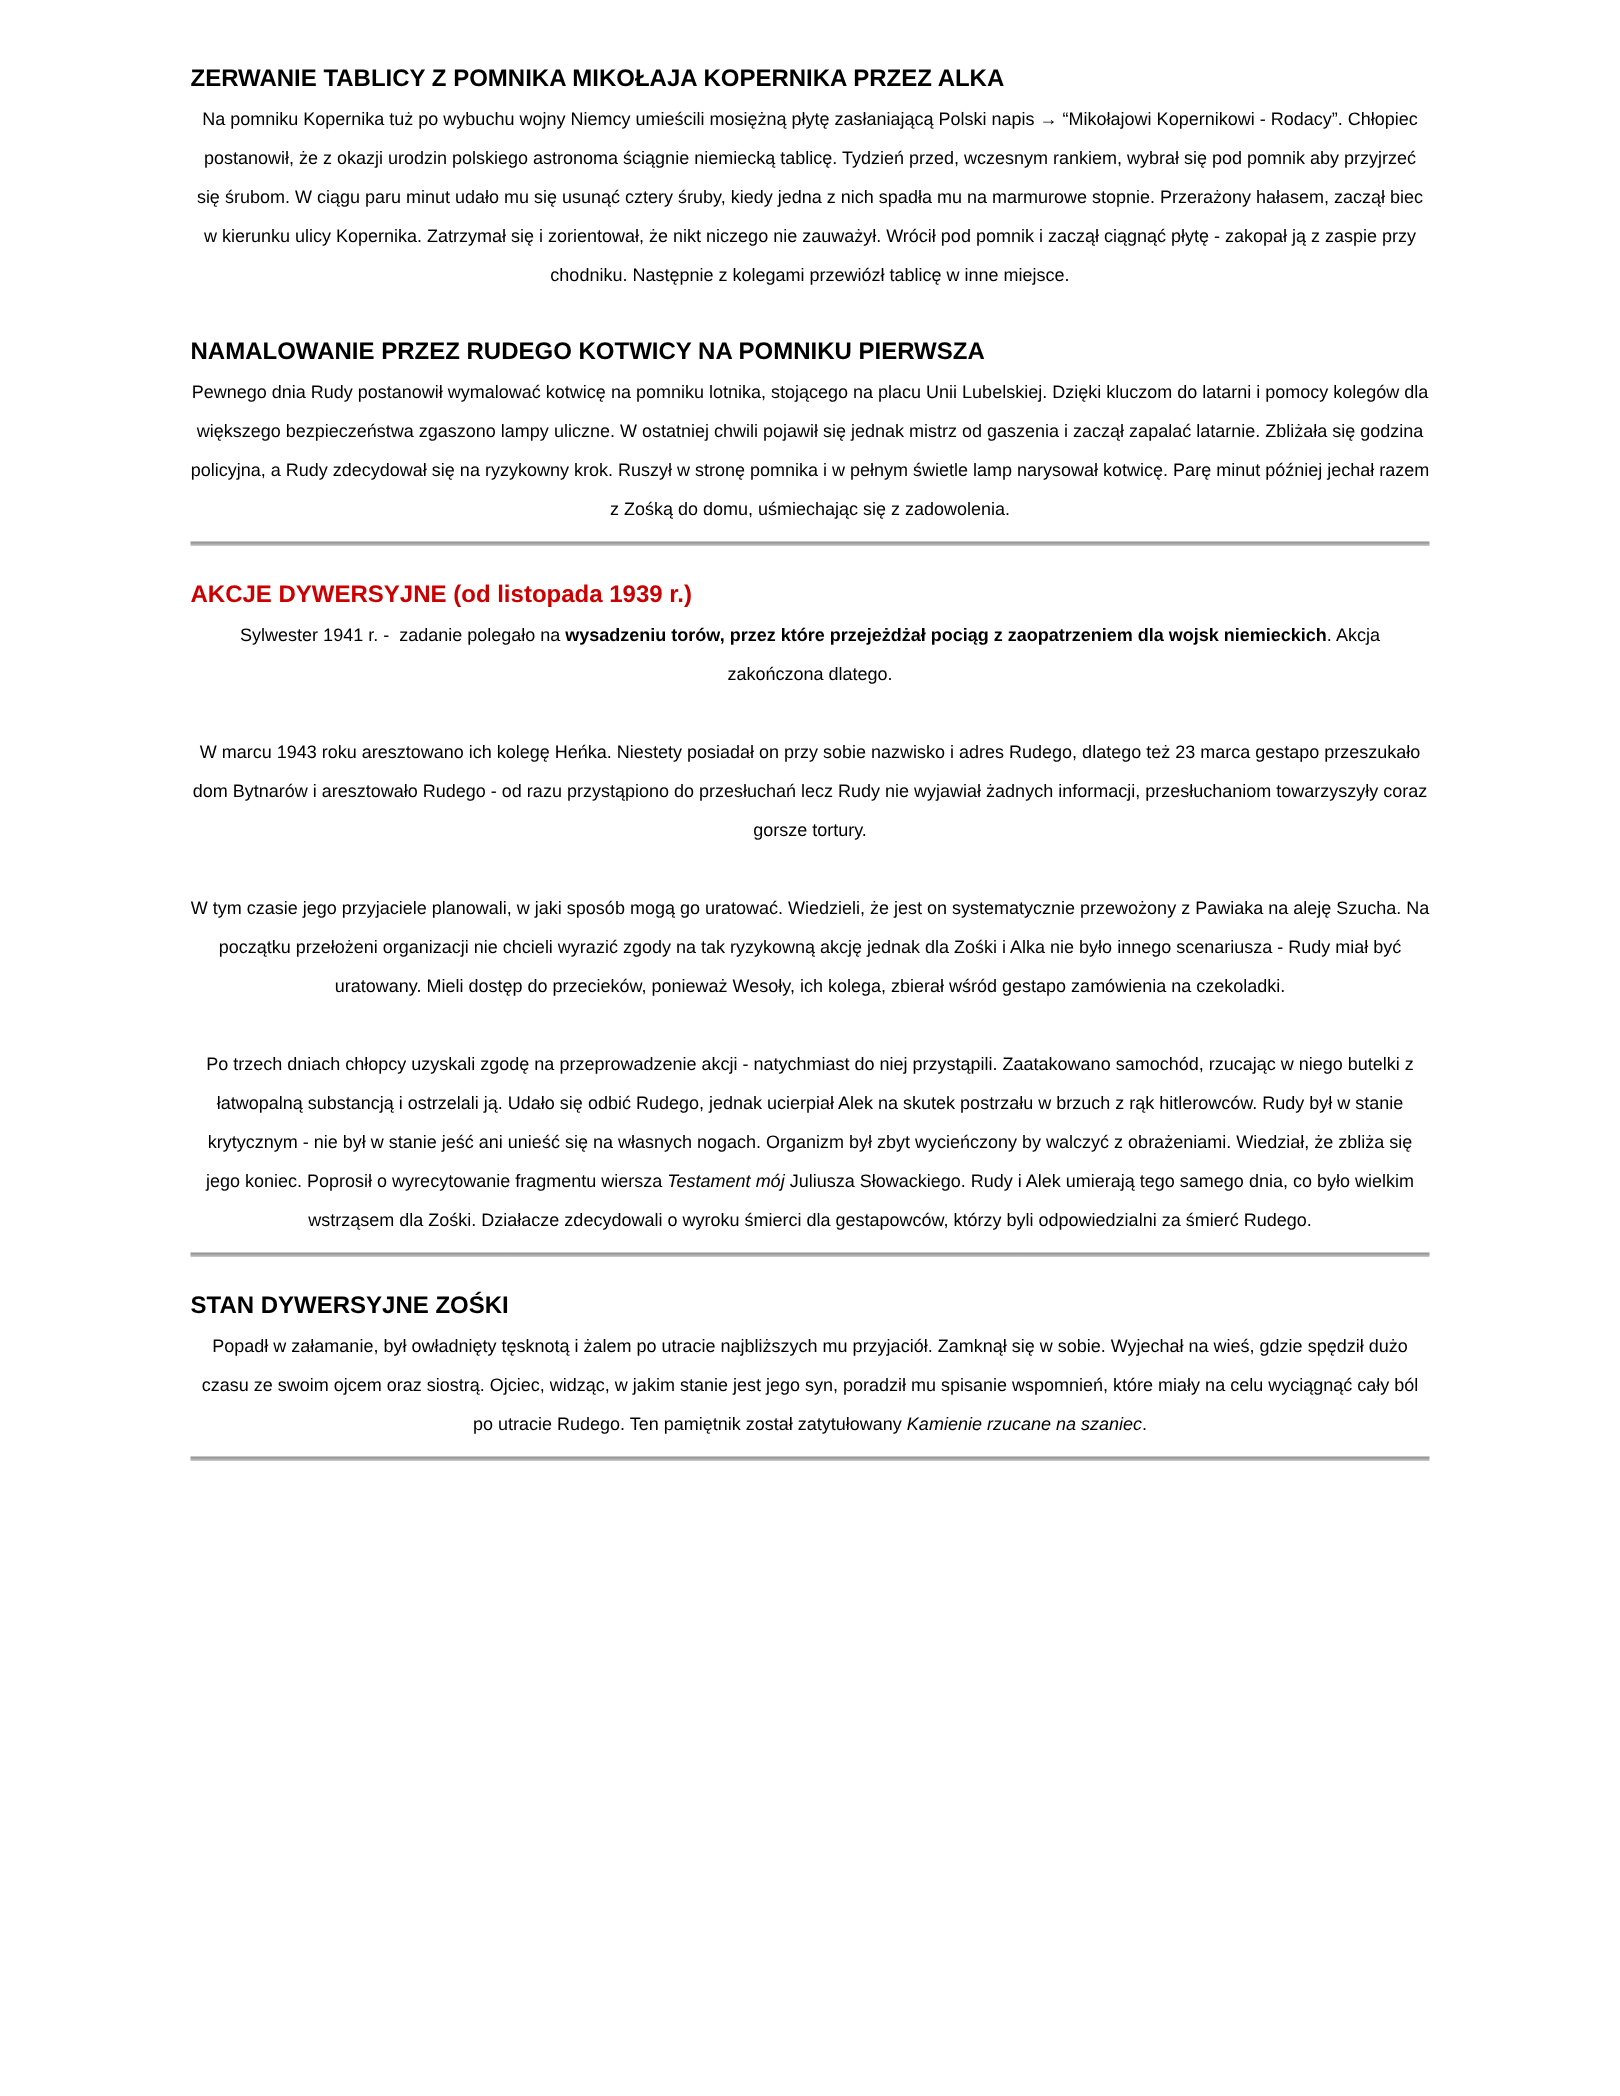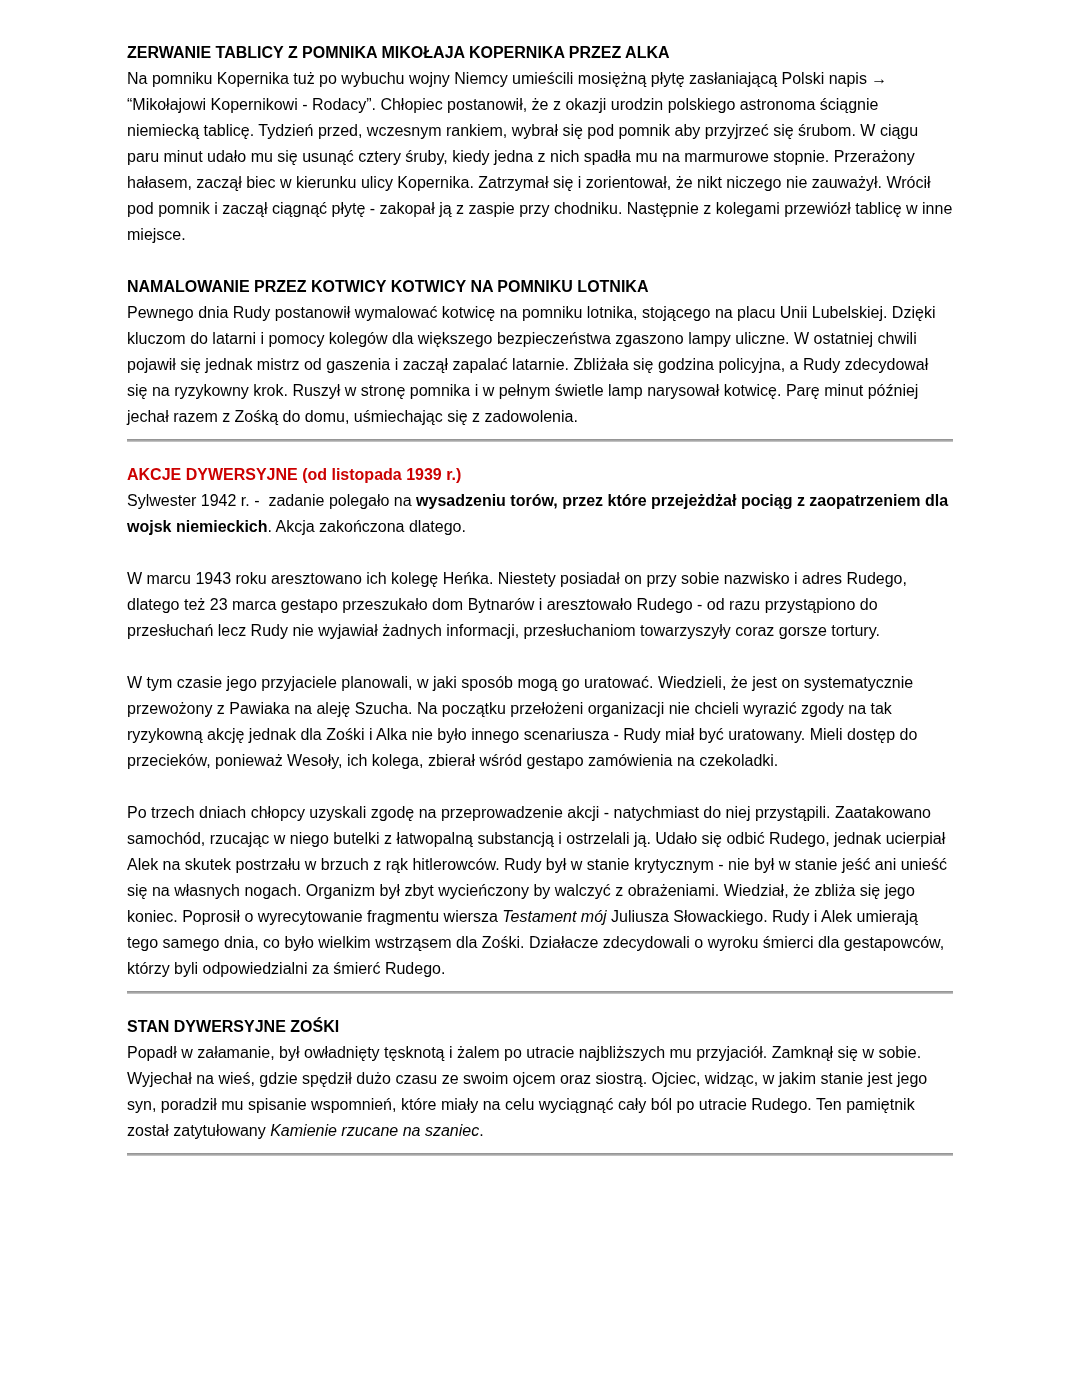--- a/index.html
+++ b/index.html
@@ -25,47 +25,48 @@
   }
   .h {
     font-size: 16px;
     line-height: 26px;
     font-weight: bold;
     white-space: pre-wrap;
   }
   .h.red { color: var(--red, #cc0000); }
   .para {
     margin: 0;
-    font-size: 16px;
+    font-size: 12px;
     line-height: 26px;
     white-space: pre-wrap;
+    text-align: center;
   }
   .b { font-weight: bold; }
   .i { font-style: italic; }
   .spacer { height: 26px; }
   .rule {
     height: 3px;
     margin: 9px 0 20px 0;
     background: linear-gradient(to bottom, #8d8d8d 0%, #a9a9a9 55%, #cfcfcf 100%);
   }
   .rule.last { margin-bottom: 0; }
 </style>
 </head>
 <body style="background: rgb(255, 255, 255); color: rgb(0, 0, 0);">
 
 <div class="page">
   <div class="doc">
       <div class="h">ZERWANIE TABLICY Z POMNIKA MIKOŁAJA KOPERNIKA PRZEZ ALKA</div>
       <p class="para"><span class="">Na pomniku Kopernika tuż po wybuchu wojny Niemcy umieścili mosiężną płytę zasłaniającą Polski napis → “Mikołajowi Kopernikowi - Rodacy”. Chłopiec postanowił, że z okazji urodzin polskiego astronoma ściągnie niemiecką tablicę. Tydzień przed, wczesnym rankiem, wybrał się pod pomnik aby przyjrzeć się śrubom. W ciągu paru minut udało mu się usunąć cztery śruby, kiedy jedna z nich spadła mu na marmurowe stopnie. Przerażony hałasem, zaczął biec w kierunku ulicy Kopernika. Zatrzymał się i zorientował, że nikt niczego nie zauważył. Wrócił pod pomnik i zaczął ciągnąć płytę - zakopał ją z zaspie przy chodniku. Następnie z kolegami przewiózł tablicę w inne miejsce.</span></p>
       <div class="spacer"></div>
-      <div class="h">NAMALOWANIE PRZEZ KOTWICY KOTWICY NA POMNIKU LOTNIKA</div>
+      <div class="h">NAMALOWANIE PRZEZ RUDEGO KOTWICY NA POMNIKU PIERWSZA</div>
       <p class="para"><span class="">Pewnego dnia Rudy postanowił wymalować kotwicę na pomniku lotnika, stojącego na placu Unii Lubelskiej. Dzięki kluczom do latarni i pomocy kolegów dla większego bezpieczeństwa zgaszono lampy uliczne. W ostatniej chwili pojawił się jednak mistrz od gaszenia i zaczął zapalać latarnie. Zbliżała się godzina policyjna, a Rudy zdecydował się na ryzykowny krok. Ruszył w stronę pomnika i w pełnym świetle lamp narysował kotwicę. Parę minut później jechał razem z Zośką do domu, uśmiechając się z zadowolenia.</span></p>
       <div class="rule"></div>
       <div class="h red">AKCJE DYWERSYJNE (od listopada 1939 r.)</div>
-      <p class="para"><span class="">Sylwester 1942 r. -  zadanie polegało na </span><span class="b ">wysadzeniu torów, przez które przejeżdżał pociąg z zaopatrzeniem dla wojsk niemieckich</span><span class="">. Akcja zakończona dlatego.</span></p>
+      <p class="para"><span class="">Sylwester 1941 r. -  zadanie polegało na </span><span class="b ">wysadzeniu torów, przez które przejeżdżał pociąg z zaopatrzeniem dla wojsk niemieckich</span><span class="">. Akcja zakończona dlatego.</span></p>
       <div class="spacer"></div>
       <p class="para"><span class="">W marcu 1943 roku aresztowano ich kolegę Heńka. Niestety posiadał on przy sobie nazwisko i adres Rudego, dlatego też 23 marca gestapo przeszukało dom Bytnarów i aresztowało Rudego - od razu przystąpiono do przesłuchań lecz Rudy nie wyjawiał żadnych informacji, przesłuchaniom towarzyszyły coraz gorsze tortury.</span></p>
       <div class="spacer"></div>
       <p class="para"><span class="">W tym czasie jego przyjaciele planowali, w jaki sposób mogą go uratować. Wiedzieli, że jest on systematycznie przewożony z Pawiaka na aleję Szucha. Na początku przełożeni organizacji nie chcieli wyrazić zgody na tak ryzykowną akcję jednak dla Zośki i Alka nie było innego scenariusza - Rudy miał być uratowany. Mieli dostęp do przecieków, ponieważ Wesoły, ich kolega, zbierał wśród gestapo zamówienia na czekoladki.</span></p>
       <div class="spacer"></div>
       <p class="para"><span class="">Po trzech dniach chłopcy uzyskali zgodę na przeprowadzenie akcji - natychmiast do niej przystąpili. Zaatakowano samochód, rzucając w niego butelki z łatwopalną substancją i ostrzelali ją. Udało się odbić Rudego, jednak ucierpiał Alek na skutek postrzału w brzuch z rąk hitlerowców. Rudy był w stanie krytycznym - nie był w stanie jeść ani unieść się na własnych nogach. Organizm był zbyt wycieńczony by walczyć z obrażeniami. Wiedział, że zbliża się jego koniec. Poprosił o wyrecytowanie fragmentu wiersza </span><span class="i">Testament mój</span><span class=""> Juliusza Słowackiego. Rudy i Alek umierają tego samego dnia, co było wielkim wstrząsem dla Zośki. Działacze zdecydowali o wyroku śmierci dla gestapowców, którzy byli odpowiedzialni za śmierć Rudego.</span></p>
       <div class="rule"></div>
       <div class="h">STAN DYWERSYJNE ZOŚKI</div>
       <p class="para"><span class="">Popadł w załamanie, był owładnięty tęsknotą i żalem po utracie najbliższych mu przyjaciół. Zamknął się w sobie. Wyjechał na wieś, gdzie spędził dużo czasu ze swoim ojcem oraz siostrą. Ojciec, widząc, w jakim stanie jest jego syn, poradził mu spisanie wspomnień, które miały na celu wyciągnąć cały ból po utracie Rudego. Ten pamiętnik został zatytułowany </span><span class="i">Kamienie rzucane na szaniec</span><span class="">.</span></p>
       <div class="rule last"></div>

